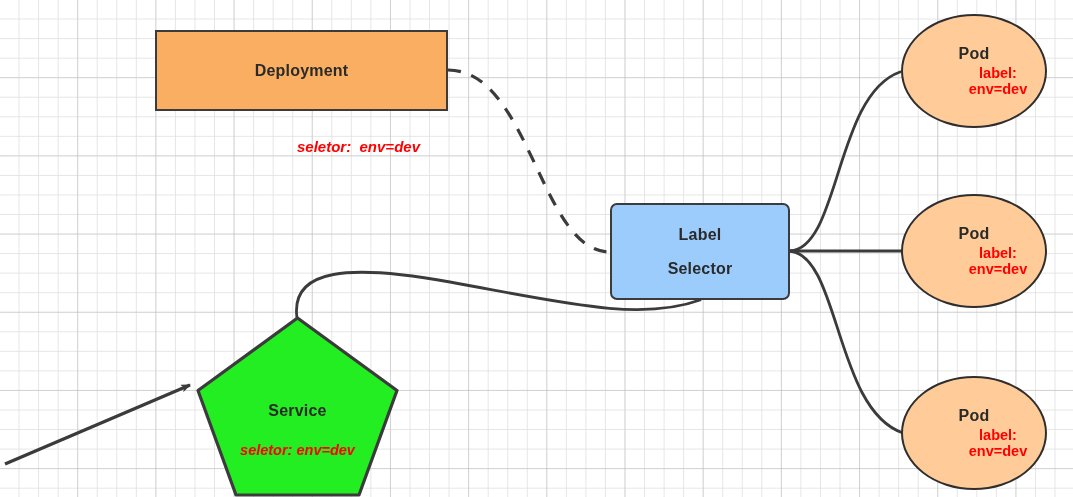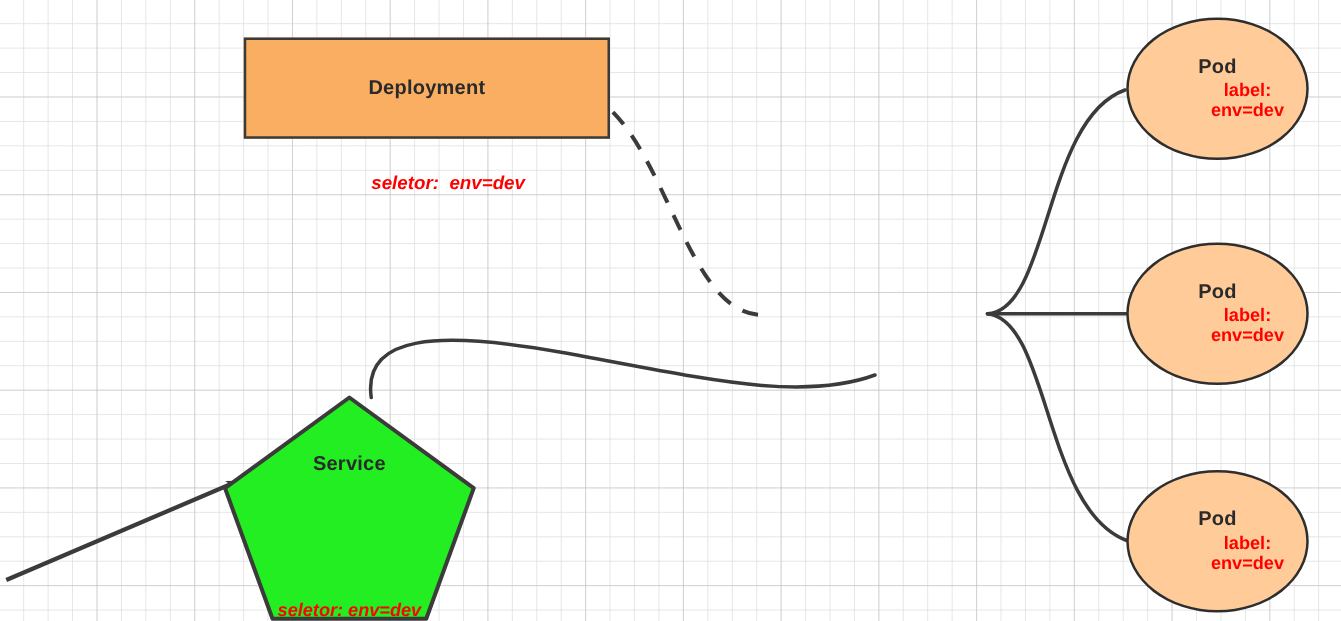--- a/index.html
+++ b/index.html
@@ -59,21 +59,20 @@
   }
 
   
   #deployment {
     left: 155px;
     top: 30px;
     width: 293px;
     height: 81px;
     background: #faae62;
     border: 2.5px solid #3b3b3b;
-    margin-left: 40px;
   }
 
   
   #label-selector {
     left: 610px;
     top: 203px;
     width: 180px;
     height: 97px;
     background: #9cccfc;
     border: 2.5px solid #3b3b3b;
@@ -90,25 +89,25 @@
     border-radius: 50%;
     gap: 2px;
   }
   #pod-1 { left: 901px; top: 14px; }
   #pod-2 { left: 901px; top: 194px; }
   #pod-3 { left: 901px; top: 376px; }
   .pod .node-sub { font-style: normal; font-size: 14.5px; padding-left: 48px; }
 
   
   #service {
-    left: 177px;
+    left: 195px;
     top: 315px;
     width: 205px;
     height: 182px;
-    justify-content: space-between;
+    justify-content: center;
     padding-top: 48px;
   }
   #service .pentagon-shape {
     position: absolute;
     left: 0; top: 0;
     width: 205px;
     height: 182px;
   }
   #service .node-title,
   #service .node-sub { position: relative; z-index: 2; }
@@ -150,20 +149,24 @@
 
     <path d="M 5,464 L 190,385" fill="none" stroke="#3b3b3b" stroke-width="3.4" marker-end="url(#arrowhead)"></path>
   </svg>
 
   <div class="node" id="deployment">
     <div class="node-title">Deployment</div>
   </div>
 
   <div id="seletor-note">seletor:  env=dev</div>
 
+  <div class="node" id="label-selector">
+    <div class="node-title">Label</div>
+    <div class="node-title">Selector</div>
+  </div>
 
   <div class="node" id="service">
     <svg class="pentagon-shape" viewBox="0 0 205 182" xmlns="http://www.w3.org/2000/svg">
       <polygon points="102.5,3 202,75.5 164,180 41,180 3,75.5" fill="#22ee22" stroke="#3b3b3b" stroke-width="3.2" stroke-linejoin="round"></polygon>
     </svg>
     <div class="node-title">Service</div>
     <div class="node-sub">seletor:  env=dev</div>
   </div>
 
   <div class="node pod" id="pod-1">

